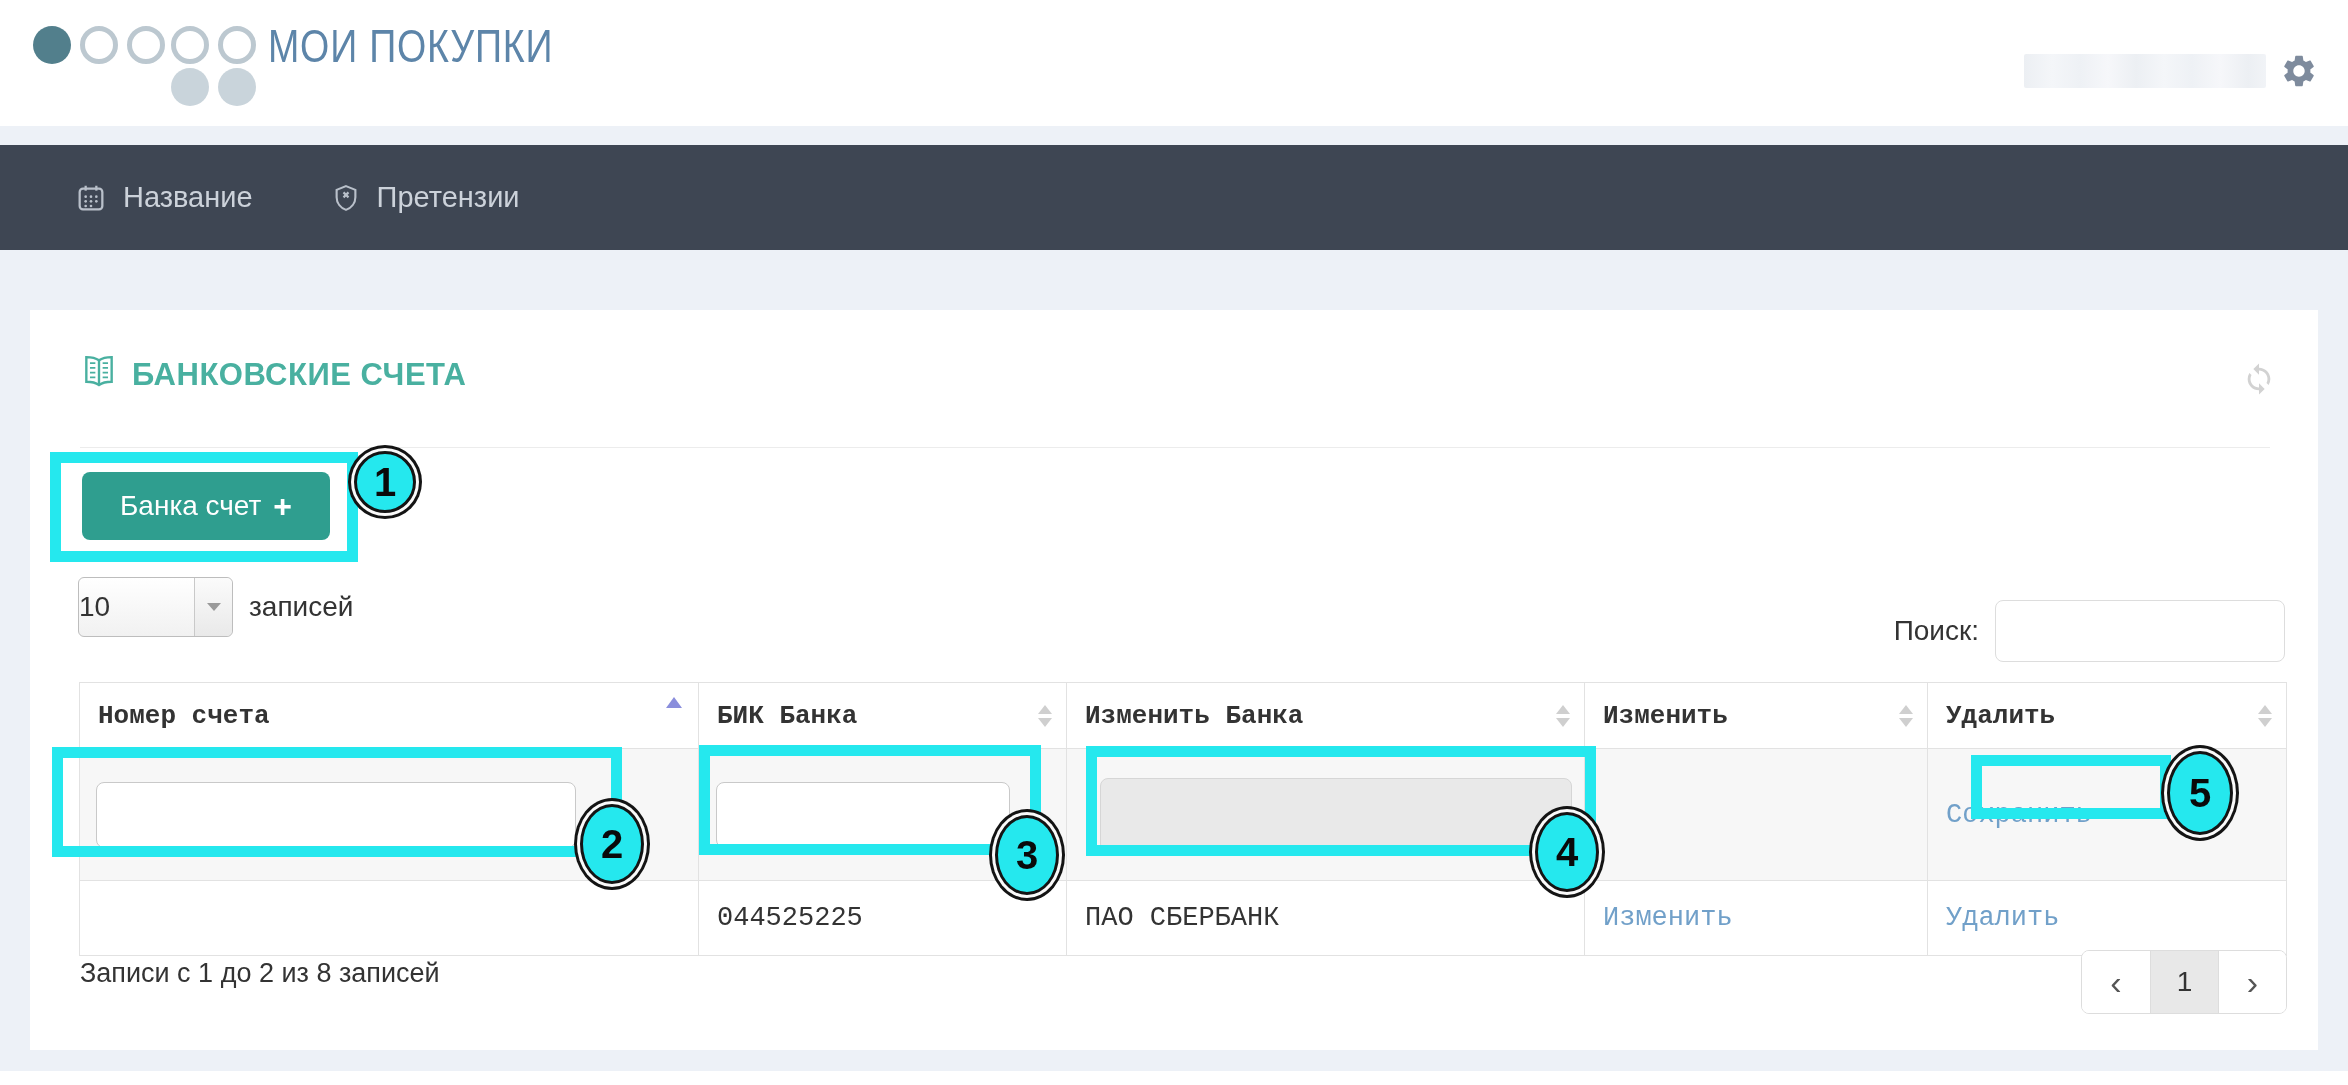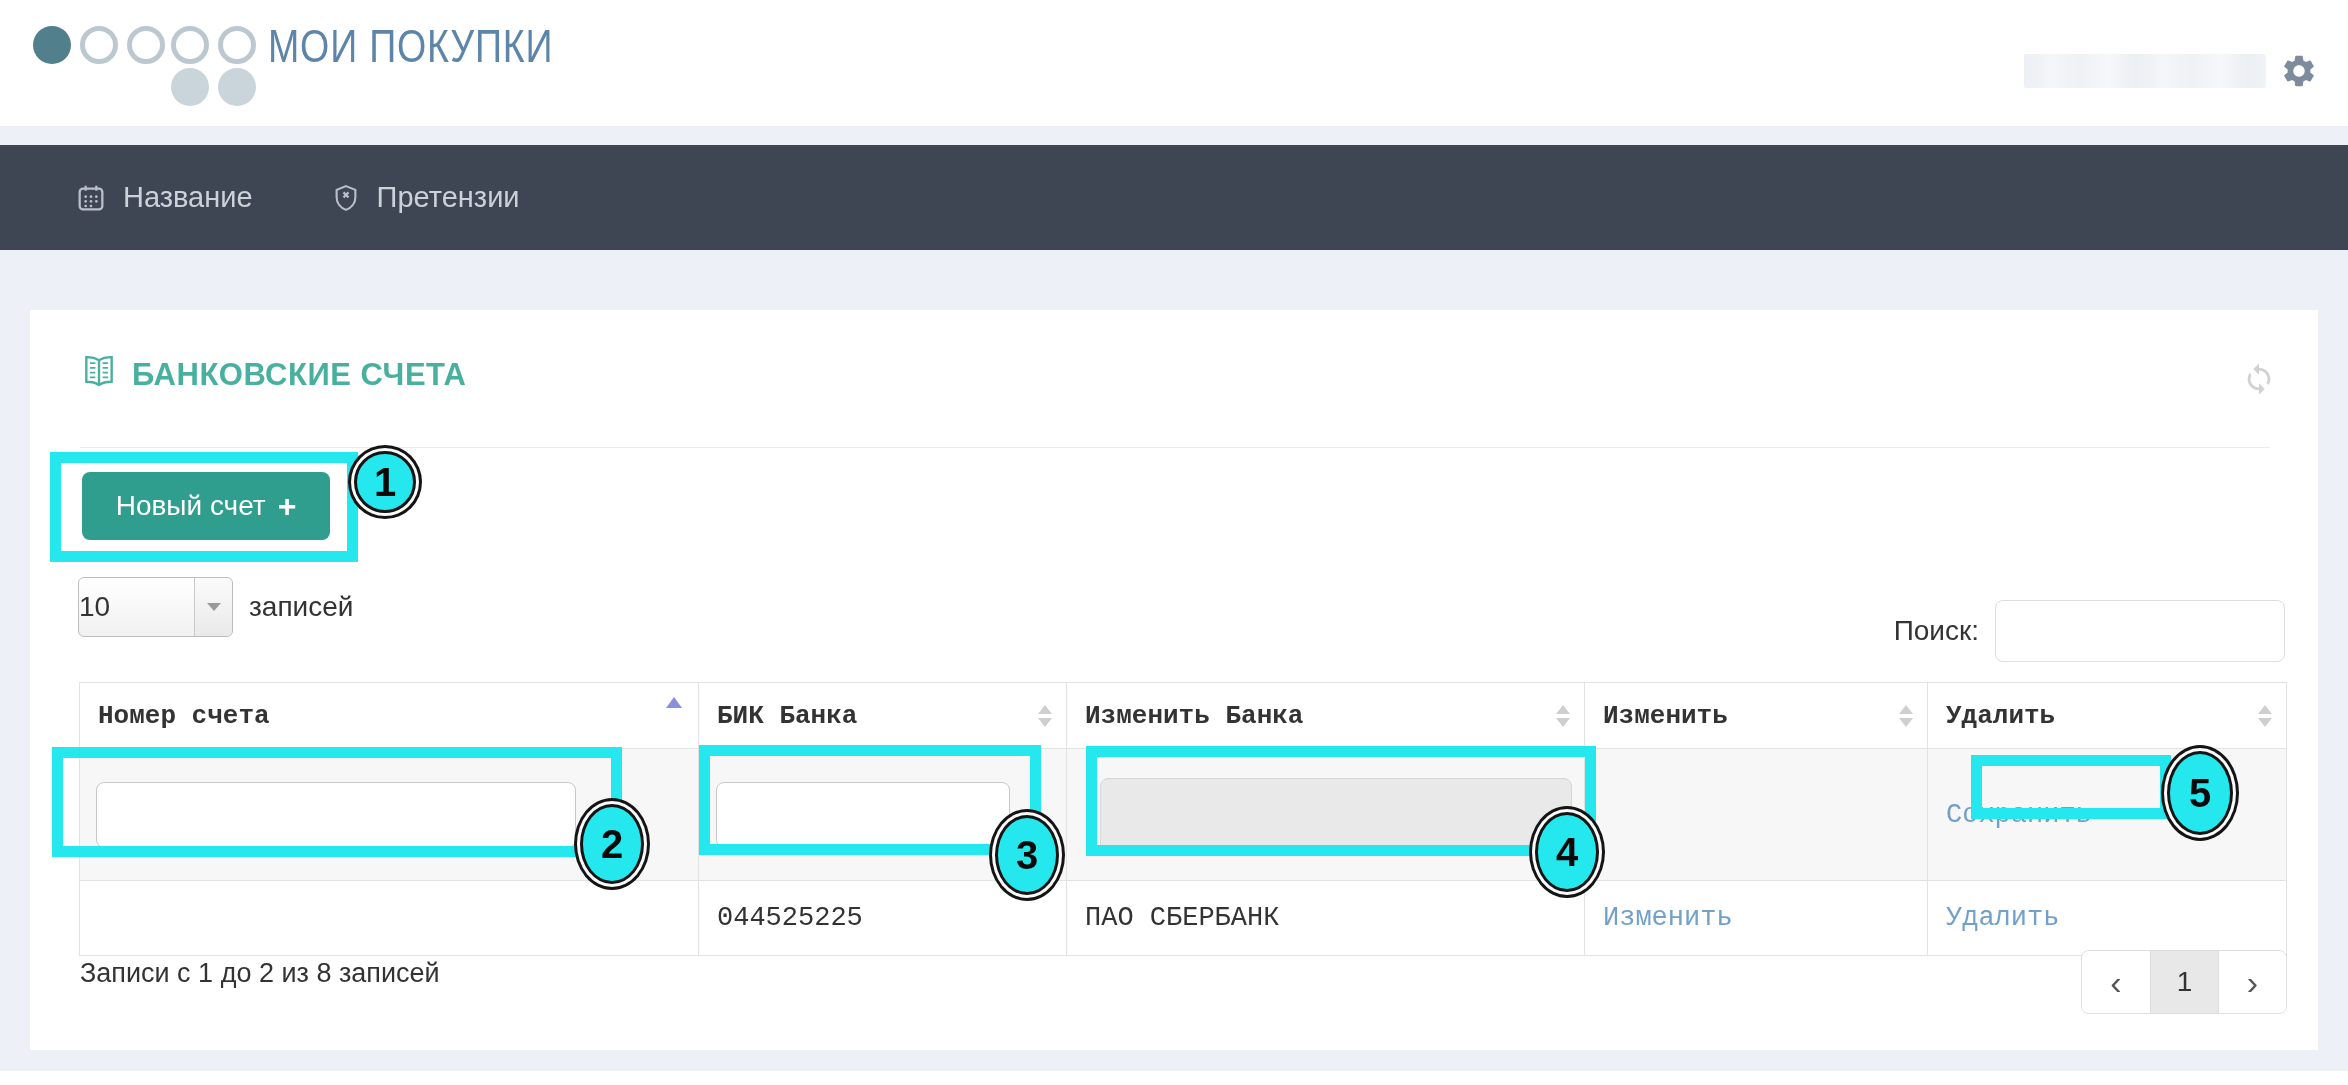--- a/index.html
+++ b/index.html
@@ -205,21 +205,21 @@
 
     <span class="refresh">
       <svg width="34" height="34" viewBox="0 0 24 24">
         <path fill="#d2d2d2" d="M12 4V1L8 5l4 4V6c3.31 0 6 2.69 6 6 0 1.01-.25 1.97-.7 2.8l1.46 1.46A7.93 7.93 0 0 0 20 12c0-4.42-3.58-8-8-8zm0 14c-3.31 0-6-2.69-6-6 0-1.01.25-1.97.7-2.8L5.24 7.74A7.93 7.93 0 0 0 4 12c0 4.42 3.58 8 8 8v3l4-4-4-4v3z"></path>
       </svg>
     </span>
 
     <div class="divider"></div>
 
     <button class="btn-new">
-      <span>Новый счет</span>
+      <span>Банка счет</span>
       <span class="plus">+</span>
     </button>
 
     <div class="page-size">
       <div class="pseudo-select">
         <span>10</span>
         <span class="sel-caret-zone">
             <i class="caret-down"></i>
           </span>
       </div>

